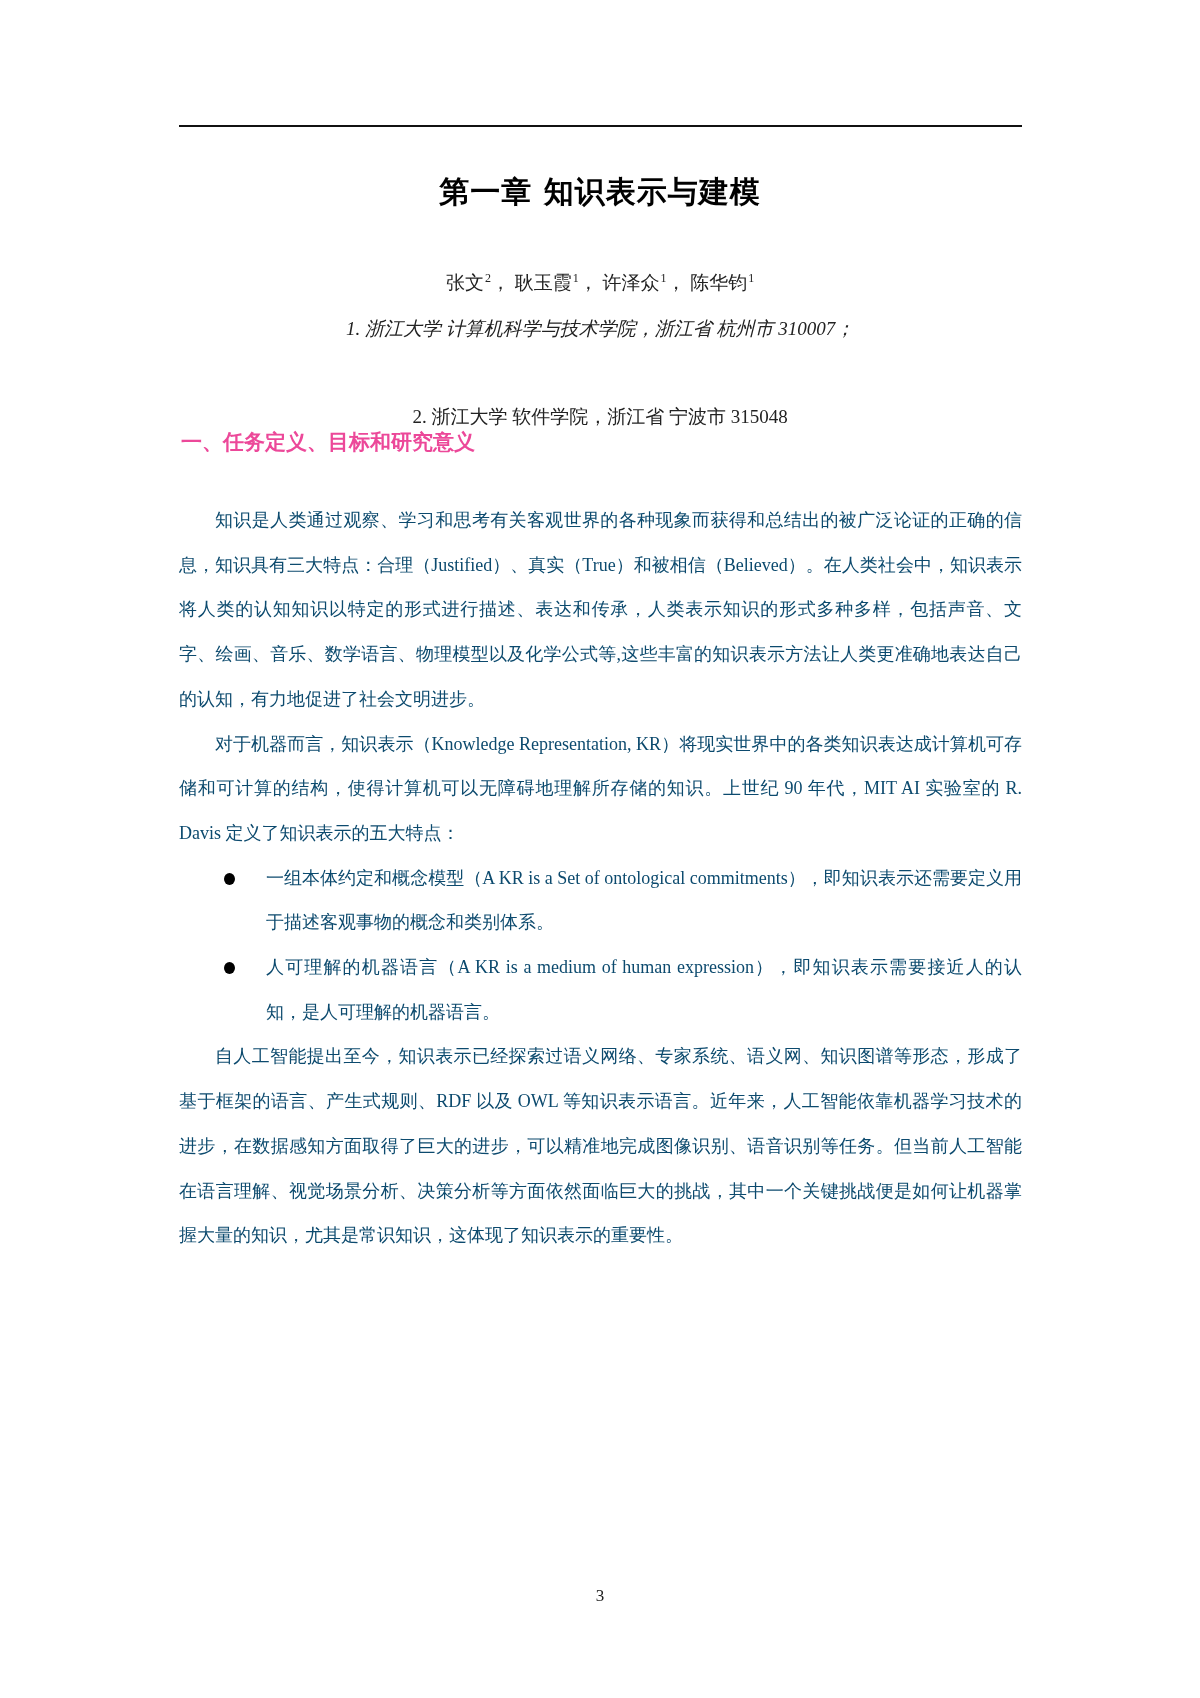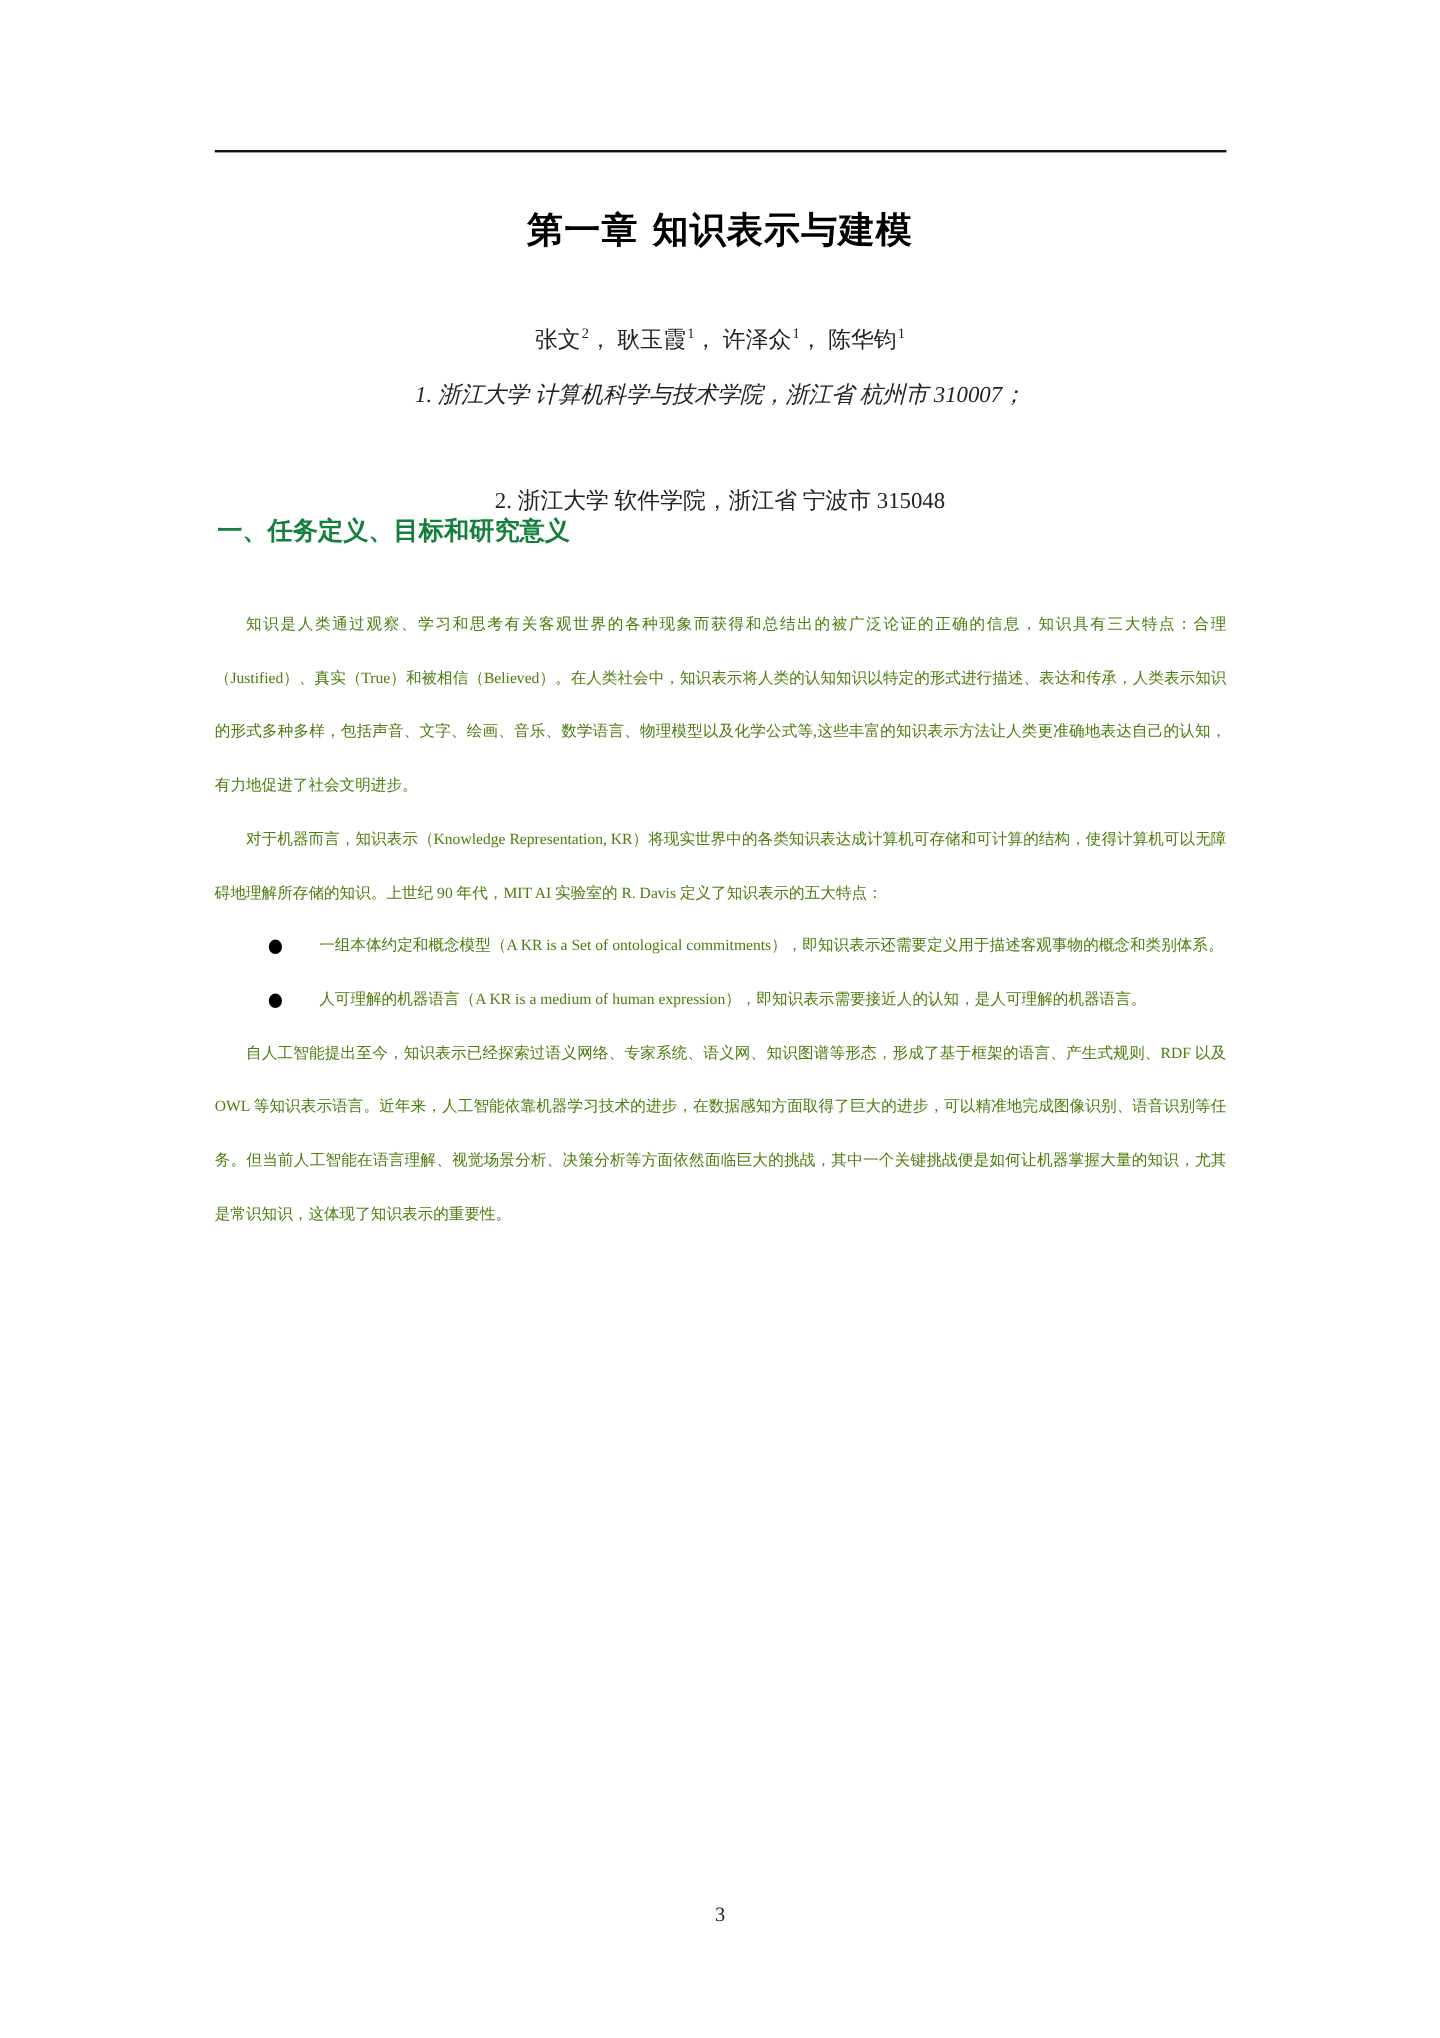--- a/index.html
+++ b/index.html
@@ -12,23 +12,23 @@
            font-family: "DejaVu Sans", "Liberation Sans", sans-serif; font-weight: bold;
            font-size: 30px; letter-spacing: 1px; color: #000; }
   .center-line { position: absolute; left: 0; width: 1200px; text-align: center;
                  font-size: 19px; color: #222; }
   .authors { top: 256px; }
   .aff1 { top: 302px; font-style: italic; }
   .aff2 { top: 346px; margin-top: 44px; }
   .authors sup { font-size: 12px; vertical-align: super; line-height: 0; margin-left: 1px; }
   .section-heading { position: absolute; left: 181px; top: 414px;
                      font-family: "DejaVu Sans", "Liberation Sans", sans-serif; font-weight: bold;
-                     font-size: 21px; color: #15803d; }
+                     font-size: 21px; color: #ec4899; }
   .body-text { position: absolute; left: 179px; top: 484px; width: 843px;
-               font-size: 13px; line-height: 44.7px; color: #4d7c0f; }
+               font-size: 18px; line-height: 44.7px; color: #0c4a6e; }
   .para { margin: 0; text-indent: 2em; text-align: justify; }
   .bullets { list-style: none; margin: 0; padding: 0; }
   .bullet { position: relative; padding-left: 87px; text-align: justify; }
   .bullet-dot { position: absolute; left: 45px; top: 17px; width: 11px; height: 12px;
                 border-radius: 50%; background: #000; }
   .page-number { position: absolute; left: 0; top: 1572px; width: 1200px; text-align: center;
                  font-size: 17px; color: #222; }
 </style>
 </head>
 <body>

